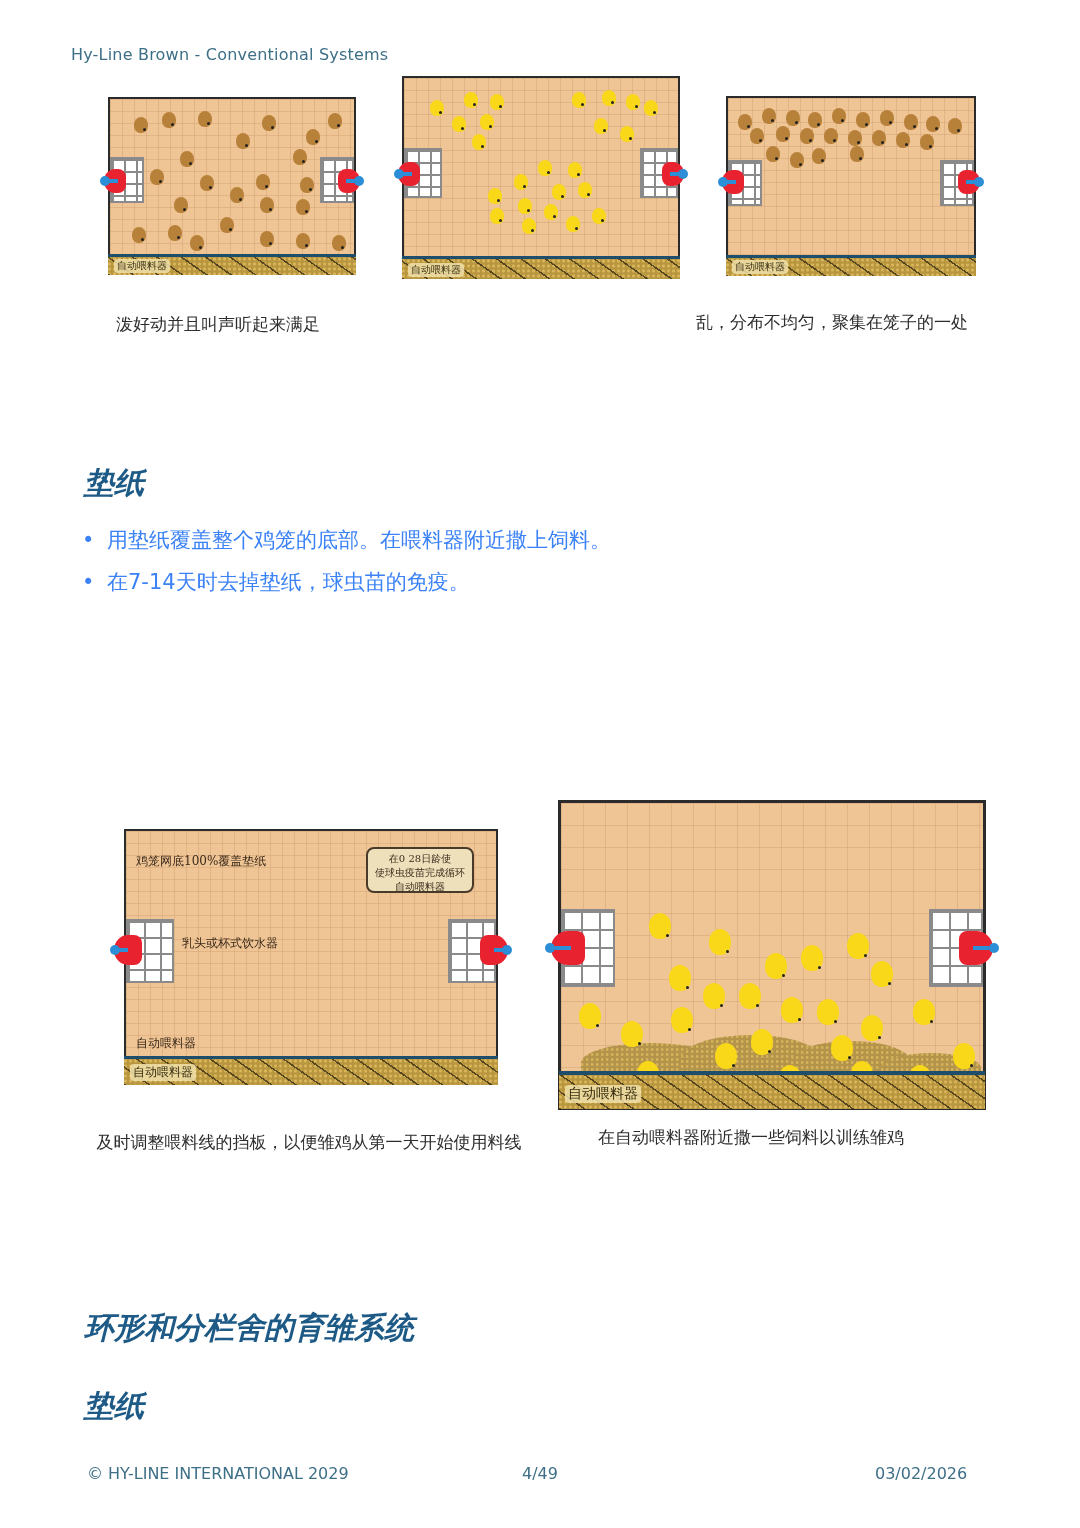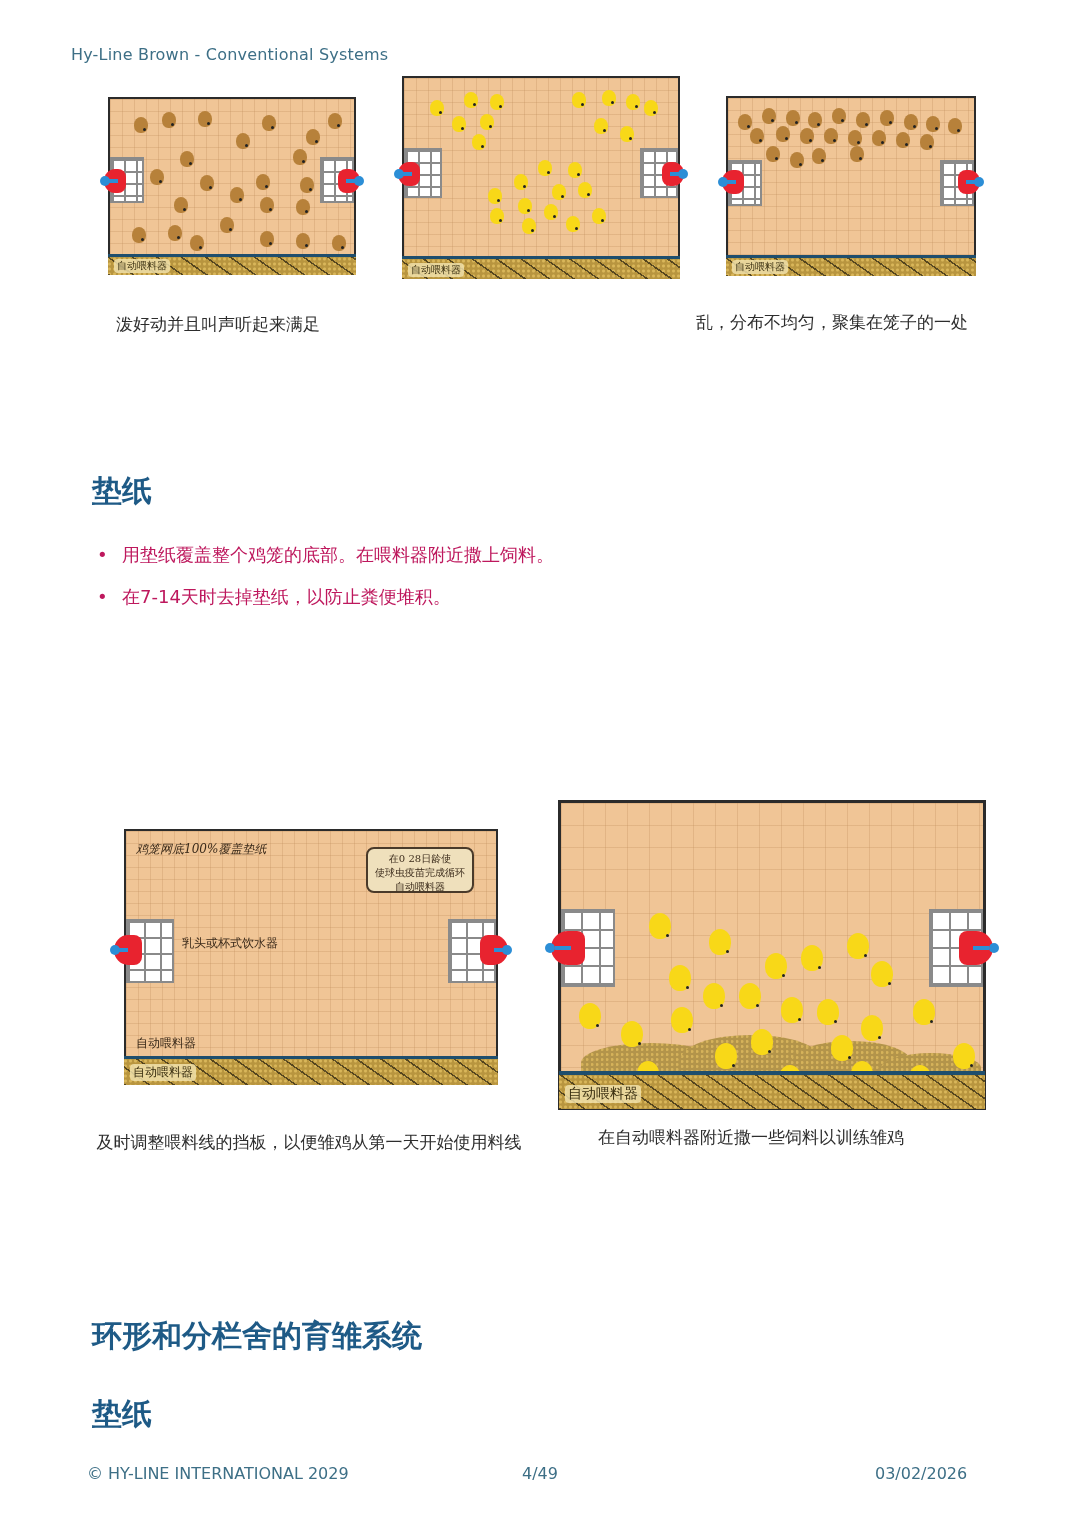--- a/index.html
+++ b/index.html
@@ -40,22 +40,22 @@
   .chick.yellow { background:#f8d818; }
   .chick::after { content:""; position:absolute; width:3px; height:3px; background:#222; border-radius:50%; right:2px; bottom:2px; }
   .cage-note { position:absolute; font-family:"DejaVu Serif", serif; color:#3a2a1a; font-size:12px; }
   .note-box { position:absolute; border:2px solid #4a3a2a; border-radius:8px; background:#efe0bc;
               font-family:"DejaVu Serif", serif; font-size:10px; color:#3a2a1a; text-align:center; line-height:14px; padding:3px 2px; box-sizing:border-box; }
   .litter-mound { position:absolute; background:
       radial-gradient(circle at 20% 30%, #d6b35a 0 1px, transparent 2px) 0 0/5px 5px, #b3944a;
       border-radius:50% 50% 0 0; }
 
   .caption { position:absolute; font-size:17px; color:#2d2d2d; }
-  h2.section { position:absolute; margin:16px; font-size:30px; font-weight:bold; color:#1e5a86; left:76px; }
-  ul.bullets { position:absolute; left:80px; top:525px; width:900px; margin:15px; padding:0; list-style:none; font-size:18px; line-height:30px; color:#be185d; }
+  h2.section { position:absolute; margin:8px; font-size:30px; font-weight:bold; color:#1e5a86; left:76px;font-style:italic; }
+  ul.bullets { position:absolute; left:80px; top:525px; width:900px; margin:0; padding:0; list-style:none; font-size:21px; line-height:30px; color:#3b82f6; }
   ul.bullets li { position:relative; padding-left:27px; margin-bottom:12px; }
   ul.bullets li::before { content:"•"; position:absolute; left:2px; top:0; }
   .footer { position:absolute; top:1464px; font-size:16px; color:#3d6f86; }
 </style>
 </head>
 <body>
 
 <div class="abs running-header">Hy-Line Brown - Conventional Systems</div>
 
 <div class="cage" style="left:108px;top:97px;width:248px;height:178px;">
@@ -175,25 +175,25 @@
     <span class="feeder-label">自动喂料器</span>
   </div>
 </div>
 
 <div class="caption" style="left:116px;top:313px;">泼好动并且叫声听起来满足</div>
 <div class="caption" style="left:696px;top:311px;">乱，分布不均匀，聚集在笼子的一处</div>
 
 <h2 class="section" style="top:455px;">垫纸</h2>
 <ul class="bullets">
   <li>用垫纸覆盖整个鸡笼的底部。在喂料器附近撒上饲料。</li>
-  <li>在7-14天时去掉垫纸，以防止粪便堆积。</li>
+  <li>在7-14天时去掉垫纸，球虫苗的免疫。</li>
 </ul>
 
 <div class="cage" style="left:124px;top:829px;width:374px;height:256px;">
-  <div class="cage-note" style="left:10px;top:10px;font-style:italic;">鸡笼网底100%覆盖垫纸</div>
+  <div class="cage-note" style="left:10px;top:22px;">鸡笼网底100%覆盖垫纸</div>
   <div class="note-box" style="left:240px;top:16px;width:108px;height:46px;">
     <div>在0 28日龄使</div>
     <div>使球虫疫苗完成循环</div>
     <div>自动喂料器</div>
   </div>
   <div class="drinker-grid" style="left:0;top:88px;width:48px;height:64px;background-size:16px 16px;"></div>
   <div class="drinker-grid" style="right:0;top:88px;width:48px;height:64px;background-size:16px 16px;"></div>
   <div class="nipple left" style="left:-12px;top:104px;width:28px;height:30px;">
       <div class="nipple-bar" style="left:2px;top:13px"></div>
       <div class="nipple-dot" style="left:-4px;top:10px"></div>

